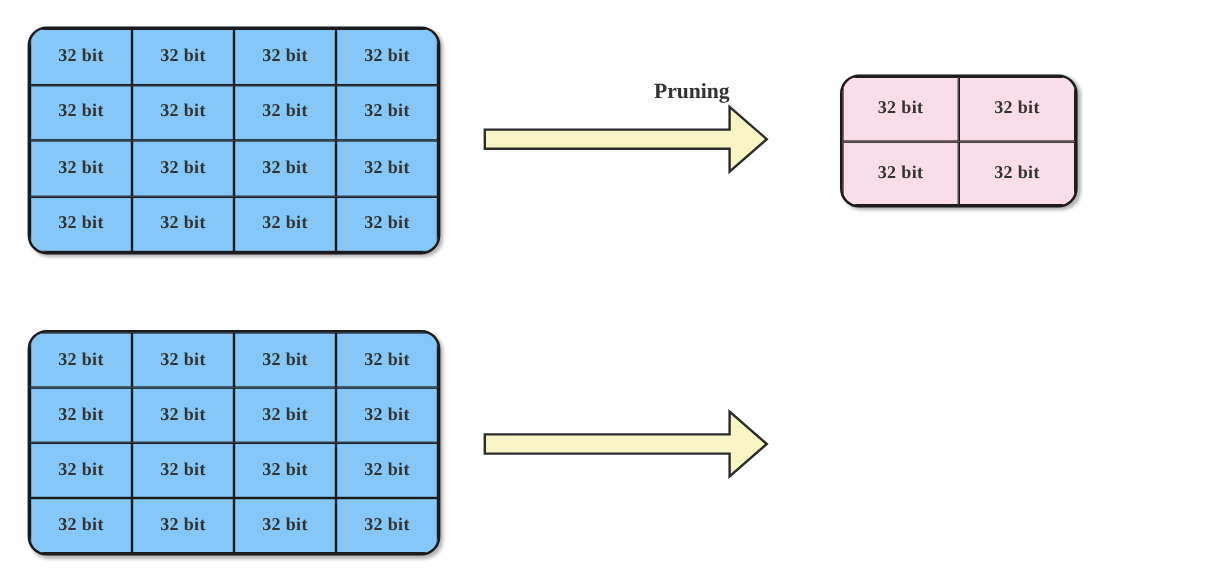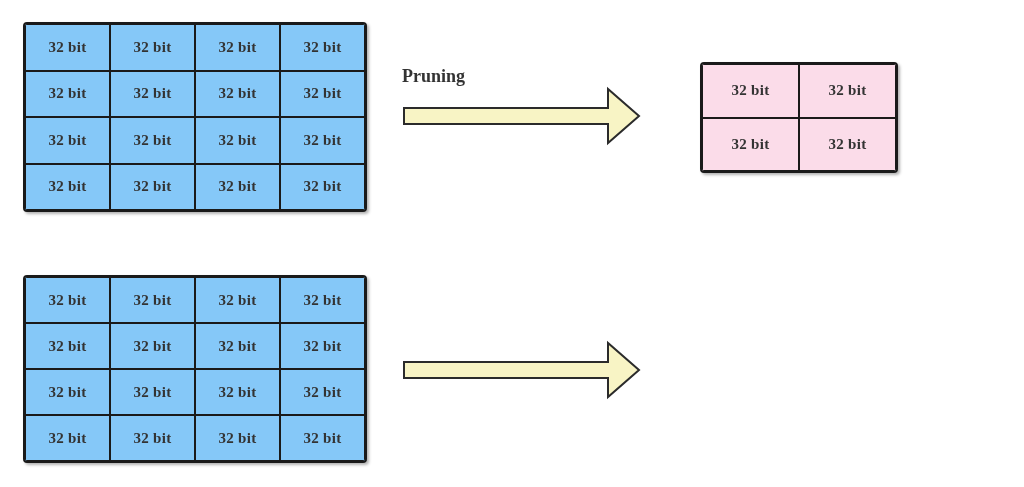--- a/index.html
+++ b/index.html
@@ -12,38 +12,38 @@
     position: relative;
     width: 1024px;
     height: 487px;
     background: #ffffff;
     overflow: hidden;
   }
   .bitgrid {
     position: absolute;
     display: grid;
     border: 2px solid #1a1a1a;
-    border-radius: 4px;
+    border-radius: 16px;
     overflow: hidden;
     box-shadow: 2px 2px 3px rgba(0,0,0,0.30);
     background: #1a1a1a;
   }
   .bitgrid .cell {
     border: 1px solid #1a1a1a;
     display: flex;
     align-items: center;
     justify-content: center;
     font-weight: bold;
     font-size: 15px;
     color: #333333;
     letter-spacing: 0.3px;
   }
   .arrow-label {
     position: absolute;
-    text-align: left;
+    text-align: right;
     font-weight: bold;
     font-size: 18px;
     color: #333333;
   }
   .block-arrow {
     position: absolute;
   }
   
   #grid-top-source   { left: 23px;  top: 22px;  width: 340px; height: 186px; }
   #grid-top-result   { left: 700px; top: 62px;  width: 194px; height: 107px; }

